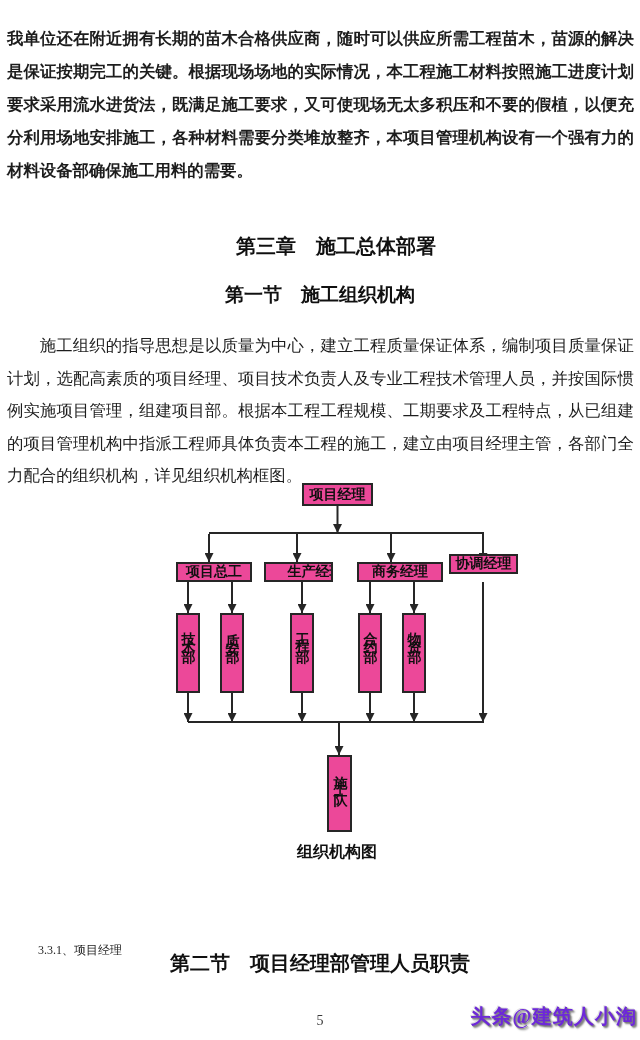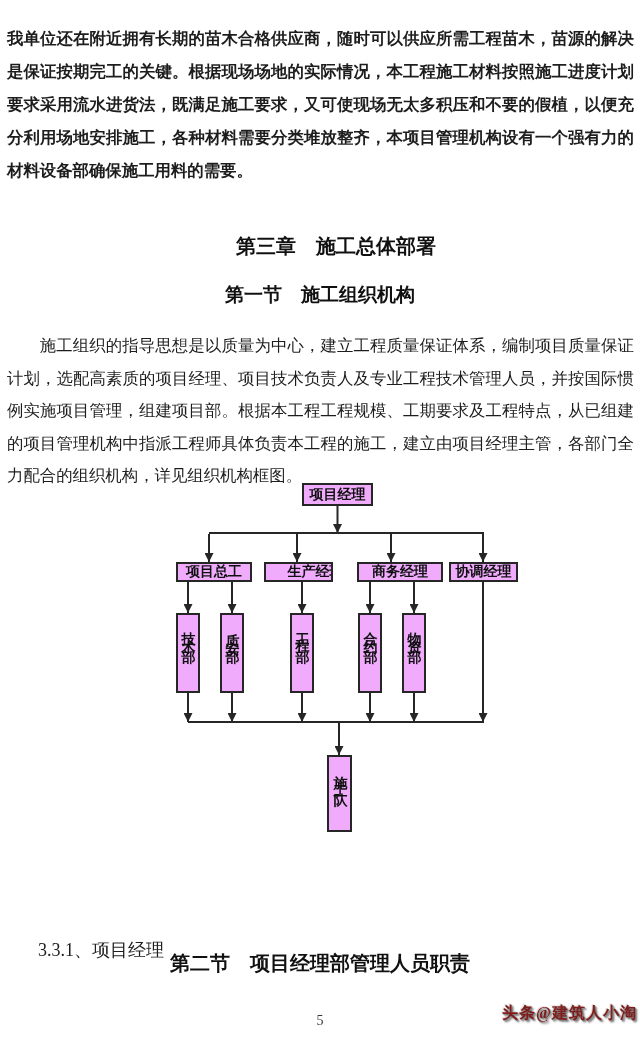--- a/index.html
+++ b/index.html
@@ -13,33 +13,33 @@
   }
   #para-top{top:6px;line-height:33px;font-weight:bold;}
   #para-s1{top:314px;line-height:32.5px;text-indent:32.8px;}
   .heading{
     position:absolute;left:0;width:640px;text-align:center;
     font-weight:bold;color:#101010;white-space:pre;
   }
   #heading-ch3{top:233px;font-size:20px;line-height:26px;padding-left:16px;}
   #heading-s1{top:282px;font-size:19px;line-height:25px;}
   #heading-s2{top:950px;font-size:20px;line-height:26px;}
-  #item-331{position:absolute;left:38px;top:940px;font-size:18px;line-height:21px;}
+  #item-331{position:absolute;left:38px;top:940px;font-size:12px;line-height:21px;}
   #page-number{position:absolute;left:0;top:1013px;width:640px;text-align:center;font-size:14px;color:#3a3a3a;}
   #watermark{
-    position:absolute;right:3px;top:1003px;font-size:16px;font-weight:bold;letter-spacing:1px;
-    color:#7f1d1d;
+    position:absolute;right:3px;top:1003px;font-size:20px;font-weight:bold;letter-spacing:1px;
+    color:#6d28d9;
     text-shadow:2px 2px 2px #757575,1px 1px 1px #8c8c8c,-1px -1px 0 #e2e2e2;
     white-space:nowrap;
   }
   
   #org-chart{position:absolute;left:0;top:480px;width:640px;height:390px;}
   #org-chart svg{position:absolute;left:0;top:0;}
   .cbox{
-    position:absolute;box-sizing:border-box;border:2px solid #262626;background:#f0abfc;
+    position:absolute;box-sizing:border-box;border:2px solid #262626;background:#ec4899;
     color:#101010;font-weight:bold;overflow:hidden;
   }
   .hbox{
     display:flex;align-items:center;justify-content:center;
     font-size:14px;line-height:1;white-space:nowrap;
   }
   .vbox{
     writing-mode:vertical-rl;text-orientation:upright;
     font-size:14px;letter-spacing:8px;line-height:20px;padding-top:6px;
   }
@@ -89,30 +89,31 @@
         <line x1="188" y1="242" x2="484" y2="242"></line>
         <line x1="339" y1="243" x2="339" y2="275" marker-end="url(#arw)"></line>
       </g>
     </svg>
 
     <div class="cbox hbox" style="left:302px;top:3px;width:71px;height:23px;">项目经理</div>
 
     <div class="cbox hbox" style="left:176px;top:82px;width:76px;height:20px;">项目总工</div>
     <div class="cbox hbox" style="left:264px;top:82px;width:69px;height:20px;padding-left:34px;">生产经理</div>
     <div class="cbox hbox" style="left:357px;top:82px;width:86px;height:20px;">商务经理</div>
-    <div class="cbox hbox" style="left:449px;top:82px;width:69px;height:20px;">协调经理</div>
+    <div class="cbox hbox" style="left:449px;top:74px;width:69px;height:20px;">协调经理</div>
 
     <div class="cbox vbox" style="left:176px;top:133px;width:24px;height:80px;">技术部</div>
     <div class="cbox vbox" style="left:220px;top:133px;width:24px;height:80px;">质安部</div>
     <div class="cbox vbox" style="left:290px;top:133px;width:24px;height:80px;">工程部</div>
     <div class="cbox vbox" style="left:358px;top:133px;width:24px;height:80px;">合约部</div>
     <div class="cbox vbox" style="left:402px;top:133px;width:24px;height:80px;">物资部</div>
 
     <div id="box-team" class="cbox vbox" style="left:327px;top:275px;width:25px;height:77px;">施工队</div>
 
+    <div id="chart-caption">组织机构图</div>
   </div>
 
   <div id="heading-s2" class="heading">第二节　项目经理部管理人员职责</div>
 
   <div id="item-331">3.3.1、项目经理</div>
 
   <div id="page-number">5</div>
 
   <div id="watermark">头条@建筑人小淘</div>
 

